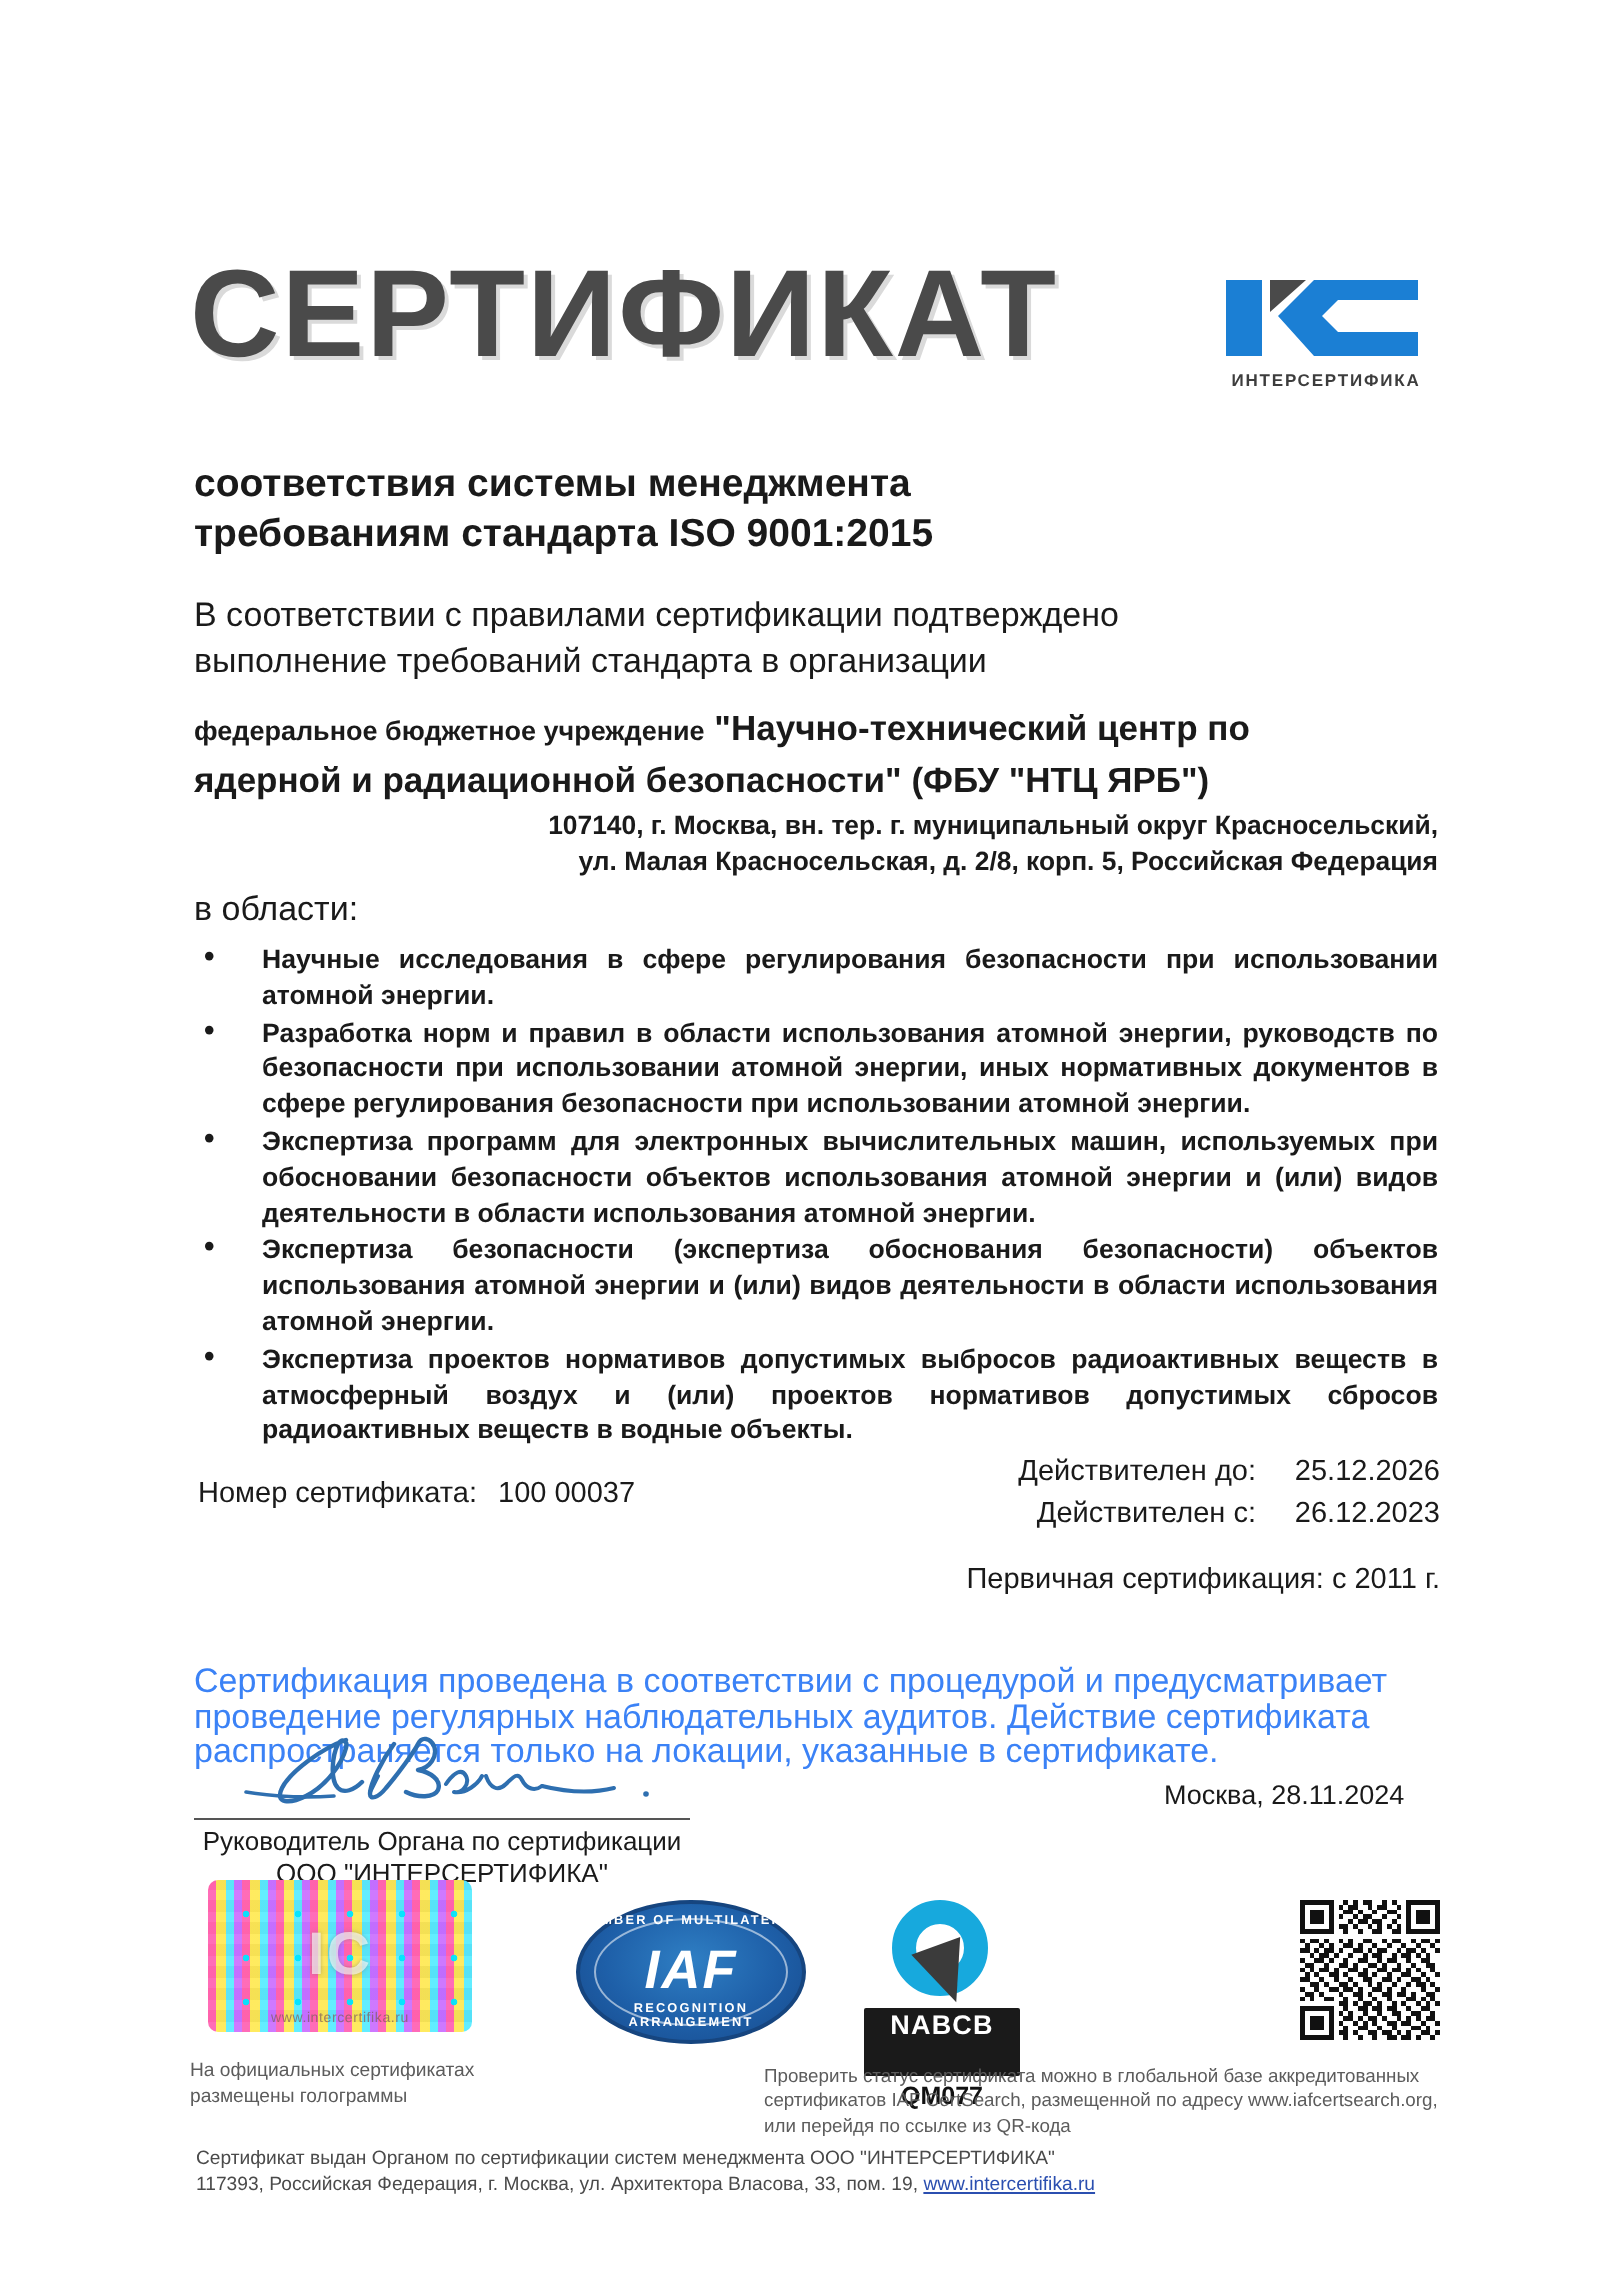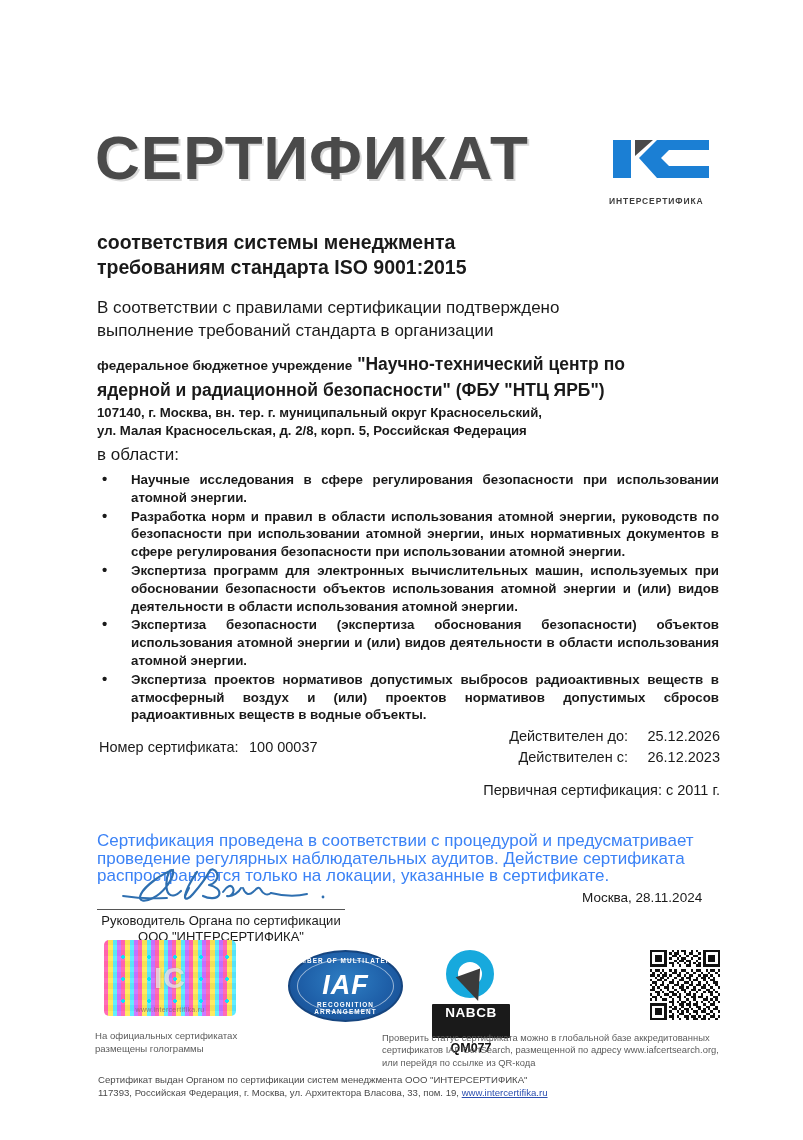--- a/index.html
+++ b/index.html
@@ -14,42 +14,42 @@
   .title-row{position:absolute;left:95px;top:126px;width:620px;height:80px;}
   .cert-title{
     font-size:62px;font-weight:bold;letter-spacing:1px;color:#4a4a4a;
     line-height:64px;white-space:nowrap;
     text-shadow:2px 2px 0 rgba(150,150,150,.35);
   }
   .logo-block{position:absolute;right:-2px;top:10px;width:108px;height:66px;}
   .logo-mark{position:relative;width:104px;height:46px;}
   .logo-caption{
     font-size:8.5px;font-weight:bold;color:#3d3d3d;letter-spacing:.9px;
-    margin-top:14px;white-space:nowrap;
+    text-align:center;margin-top:3px;white-space:nowrap;
   }
 
   
   .subtitle{
     position:absolute;left:97px;top:230px;width:620px;
     font-size:19.5px;font-weight:bold;line-height:25px;color:#1a1a1a;
   }
   .intro{
     position:absolute;left:97px;top:296px;width:620px;
     font-size:17px;line-height:23px;color:#1a1a1a;
   }
 
   
   .org{
     position:absolute;left:97px;top:352px;width:622px;
     font-size:17.5px;font-weight:bold;line-height:24px;
   }
   .org .small{font-size:13.5px;}
   .org-addr{
     position:absolute;left:97px;top:404px;width:622px;
-    font-size:13.2px;font-weight:bold;line-height:17.5px;
+    font-size:13.2px;font-weight:bold;line-height:17.5px;text-align:right;
   }
   .scope-label{
     position:absolute;left:97px;top:444px;font-size:17px;line-height:22px;
   }
 
   
   .scope{position:absolute;left:97px;top:471px;width:622px;}
   .bullet{
     position:relative;padding-left:34px;margin-bottom:1px;
     font-size:13.3px;font-weight:bold;line-height:17.8px;

